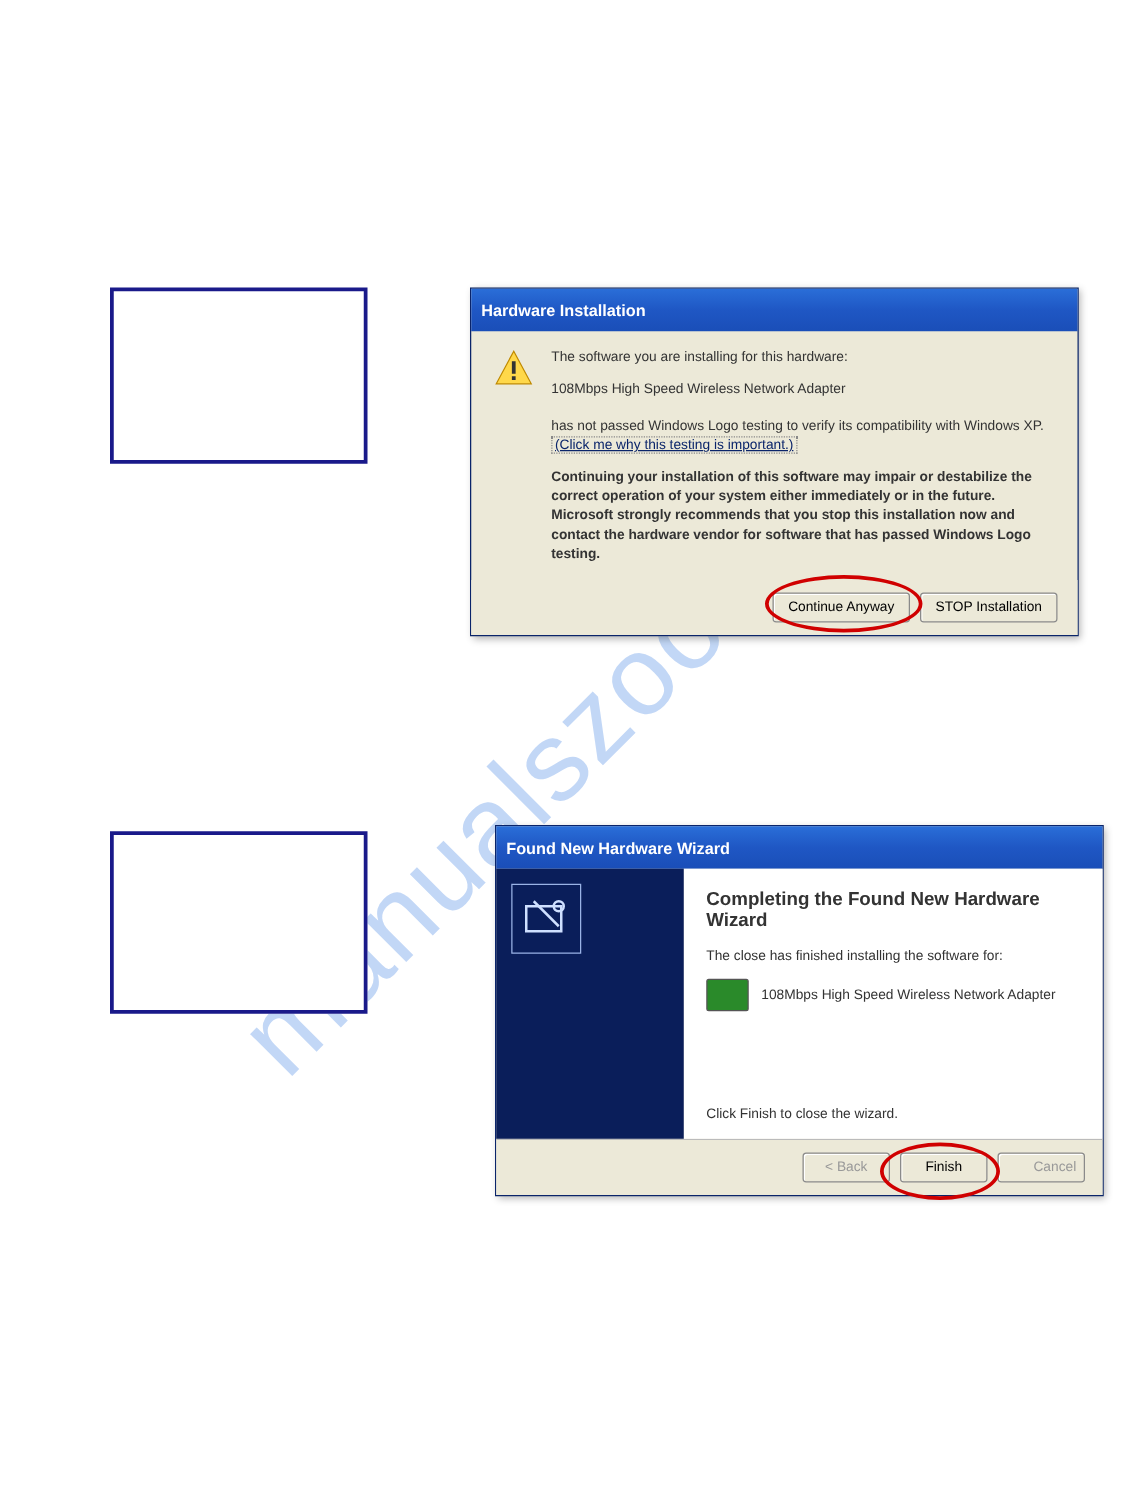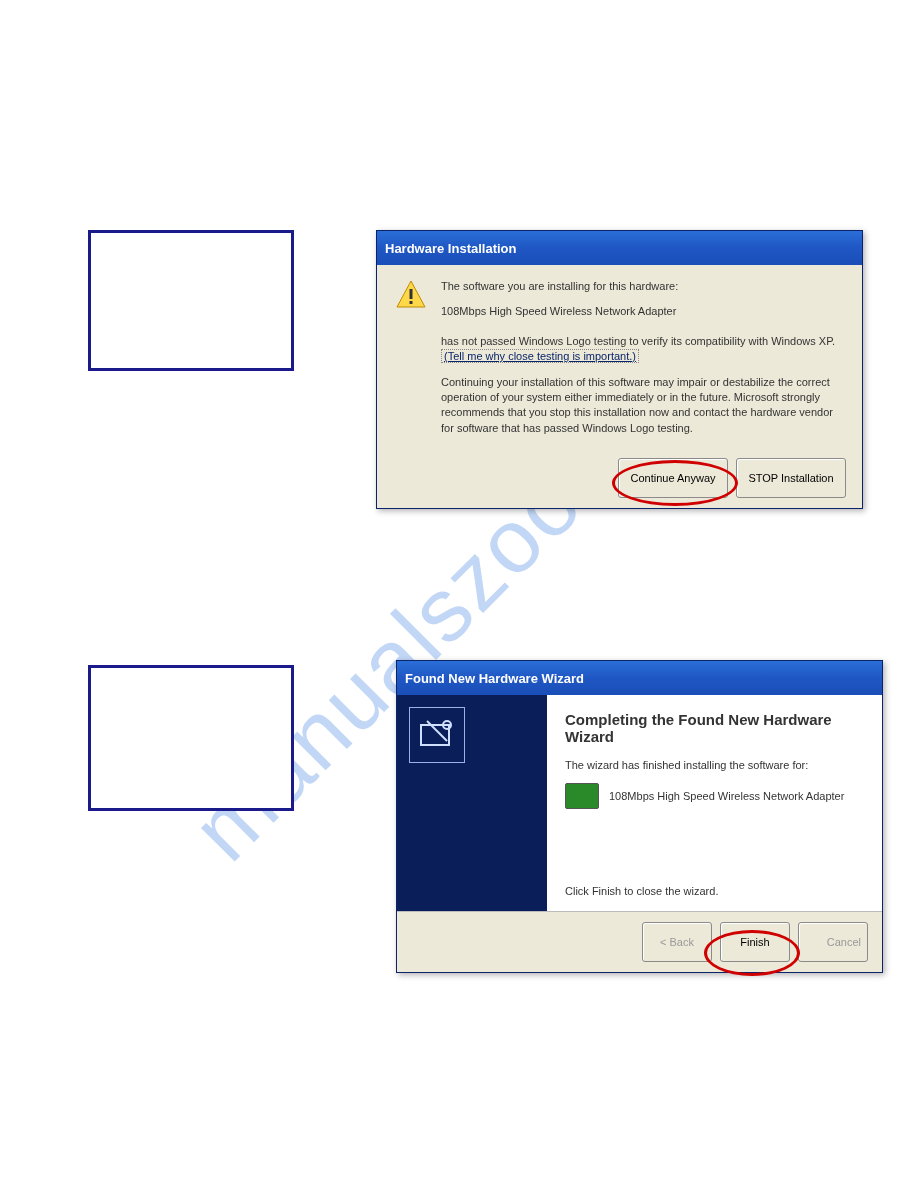--- a/index.html
+++ b/index.html
@@ -59,38 +59,38 @@
     height: 32px;
     flex: 0 0 32px;
   }
   .msg-col {
     flex: 1;
     line-height: 1.4;
   }
   .msg-col .line1 { margin-bottom: 10px; }
   .msg-col .device { margin-bottom: 14px; }
   .msg-col .notpassed { margin-bottom: 10px; }
-  .msg-col .bold { font-weight: normal; }
+  .msg-col .bold { font-weight: bold; }
   .linklike {
     color: #0a246a;
     text-decoration: underline;
     border: 1px dotted #888;
     padding: 0 2px;
     cursor: pointer;
   }
   .btn-row {
     display: flex;
     justify-content: flex-end;
     gap: 8px;
     padding: 10px 16px 10px 16px;
     background: #ece9d8;
   }
   .xp-btn {
     min-width: 110px;
-    height: 40px;
+    height: 24px;
     background: #ece9d8;
     border: 1px solid #8a8a8a;
     border-radius: 3px;
     font-size: 11px;
     cursor: pointer;
     box-shadow: inset 1px 1px 0 #fff;
   }
   .xp-btn.disabled { color: #999; }
   .red-oval {
     position: absolute;
@@ -174,21 +174,21 @@
           <polygon points="16,2 30,28 2,28" fill="#ffd84a" stroke="#c08a00" stroke-width="1"></polygon>
           <rect x="14.5" y="10" width="3" height="10" fill="#333"></rect>
           <rect x="14.5" y="22" width="3" height="3" fill="#333"></rect>
         </svg>
       </div>
       <div class="msg-col">
         <div class="line1">The software you are installing for this hardware:</div>
         <div class="device">108Mbps High Speed Wireless Network Adapter</div>
         <div class="notpassed">
           <span>has not passed Windows Logo testing to verify its compatibility with Windows XP. </span>
-          <span class="linklike">(Tell me why close testing is important.)</span>
+          <span class="linklike">(Click me why this testing is important.)</span>
         </div>
         <div class="bold" style="margin-top:10px;">Continuing your installation of this software may impair or destabilize the correct operation of your system either immediately or in the future. Microsoft strongly recommends that you stop this installation now and contact the hardware vendor for software that has passed Windows Logo testing.</div>
       </div>
     </div>
   </div>
   <div class="btn-row">
     <button class="xp-btn">Continue Anyway</button>
     <button class="xp-btn">STOP Installation</button>
   </div>
   <div class="red-oval" style="left:235px; bottom:2px; width:120px; height:40px;"></div>
@@ -203,21 +203,21 @@
       <div class="wiz-side-inner">
         <svg viewBox="0 0 40 40" width="40" height="40">
           <rect x="4" y="10" width="28" height="20" fill="none" stroke="#cfe0ff" stroke-width="2"></rect>
           <line x1="10" y1="6" x2="30" y2="26" stroke="#cfe0ff" stroke-width="2"></line>
           <circle cx="30" cy="10" r="4" fill="none" stroke="#cfe0ff" stroke-width="2"></circle>
         </svg>
       </div>
     </div>
     <div class="wiz-main">
       <div class="wiz-title">Completing the Found New Hardware Wizard</div>
-      <div class="wiz-subtitle">The wizard has finished installing the software for:</div>
+      <div class="wiz-subtitle">The close has finished installing the software for:</div>
       <div class="dev-row">
         <div class="dev-icon"></div>
         <span>108Mbps High Speed Wireless Network Adapter</span>
       </div>
       <div class="wiz-close">Click Finish to close the wizard.</div>
     </div>
   </div>
   <div class="wiz-btn-row">
     <button class="xp-btn disabled" style="min-width:70px;">&lt; Back</button>
     <button class="xp-btn" style="min-width:70px;">Finish</button>

